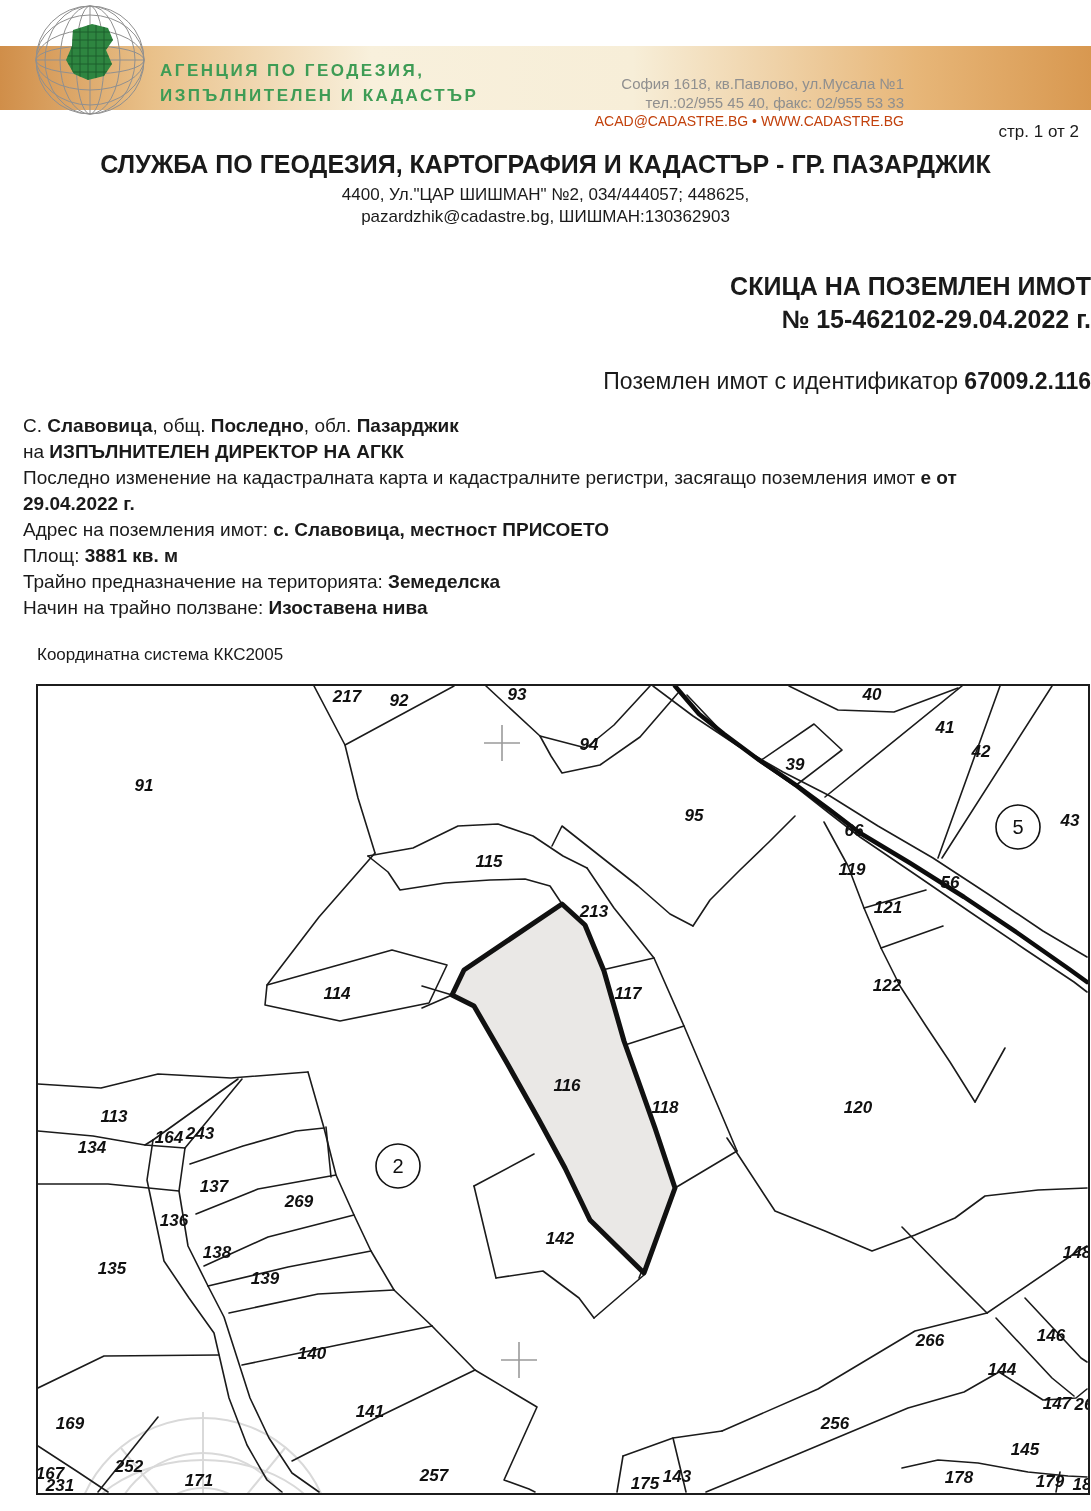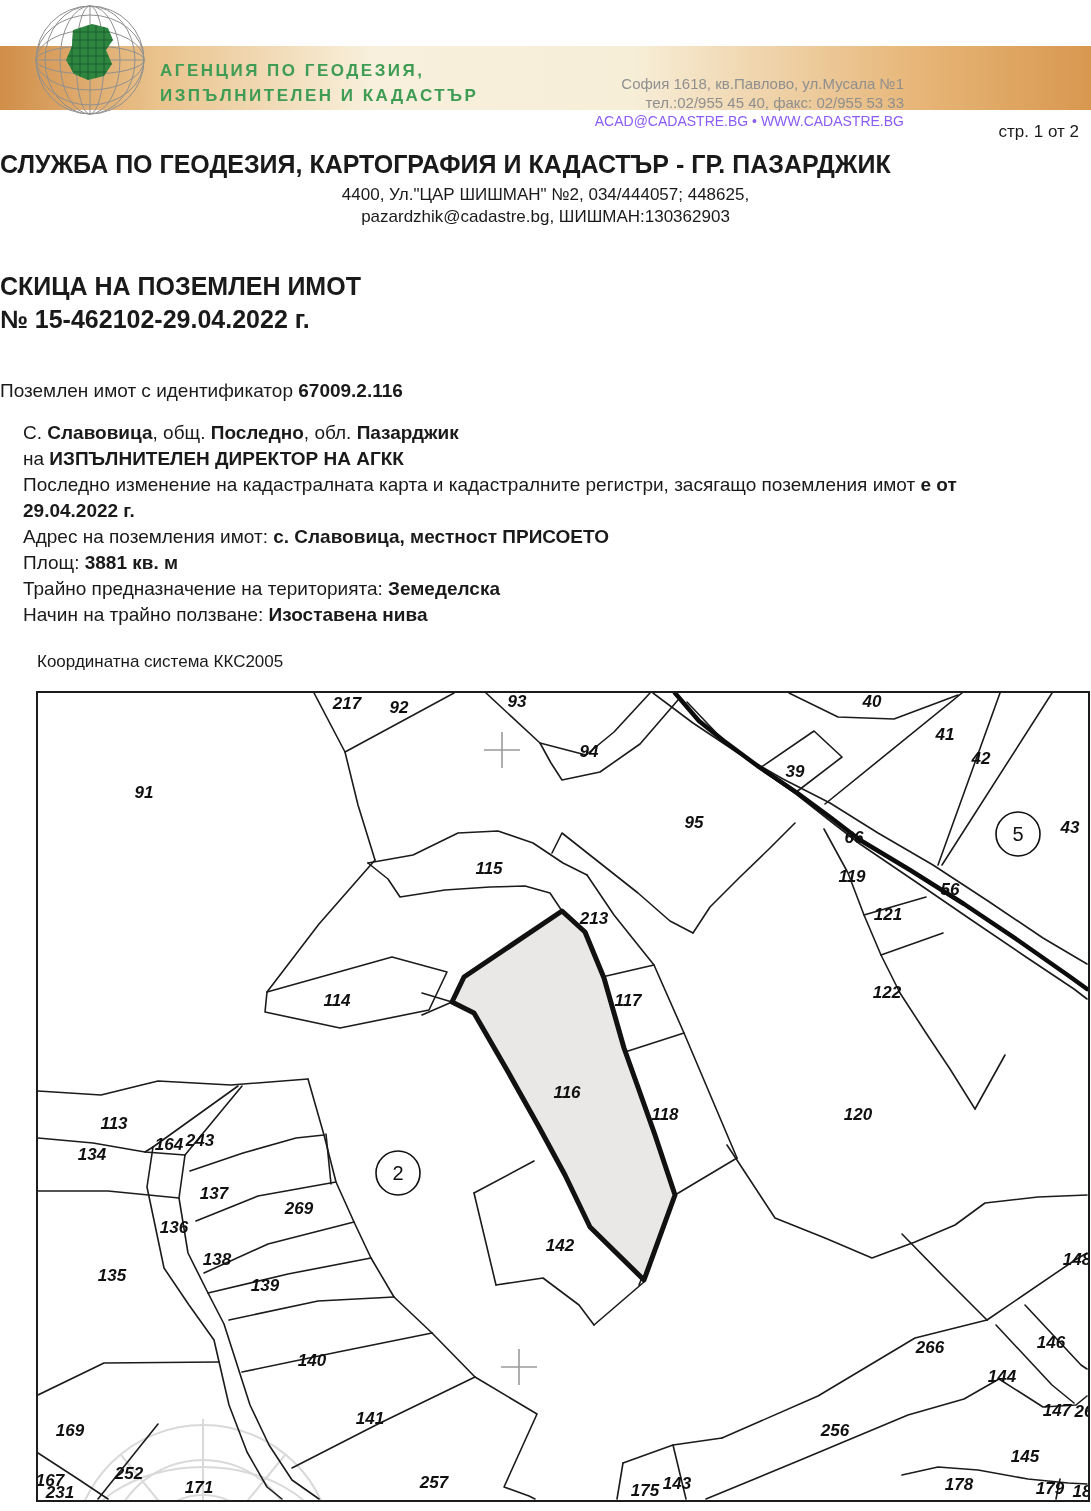--- a/index.html
+++ b/index.html
@@ -8,27 +8,27 @@
   
   .hdr{position:relative;height:112px;width:914px;}
   .band{position:absolute;left:0;top:46px;width:1091px;height:64px;
         background:linear-gradient(90deg,#d08e49 0%,#e9c18a 14%,#f8f0dc 34%,
                    #f7eed8 58%,#e7b678 84%,#d89850 100%);}
   .logo{position:absolute;left:30px;top:2px;}
   .agency{position:absolute;left:160px;top:58px;color:#3e9c55;font-weight:bold;
           font-size:17px;letter-spacing:2.5px;line-height:25px;white-space:nowrap;}
   .hq{position:absolute;right:10px;top:50px;text-align:right;font-size:15px;
       line-height:19px;color:#8f8f8f;white-space:nowrap;margin-top:24px;}
-  .hq .grn{color:#8b5cf6;font-size:14px;}
+  .hq .grn{color:#c2410c;font-size:14px;}
   
   .pagenum{text-align:right;padding-right:12px;margin-top:10px;font-size:17px;}
-  .office-title{font-size:25px;font-weight:bold;margin-top:8px;}
+  .office-title{text-align:center;font-size:25px;font-weight:bold;margin-top:8px;}
   .office-sub{text-align:center;font-size:17px;margin-top:5px;line-height:22px;}
-  .doc-title{margin-top:42px;text-align:left;font-size:25px;font-weight:bold;line-height:33px;}
-  .ident{margin-top:44px;text-align:left;font-size:19px;}
+  .doc-title{margin-top:42px;text-align:right;font-size:25px;font-weight:bold;line-height:33px;}
+  .ident{margin-top:32px;text-align:right;font-size:23px;}
   .details{margin:18px 0 0 23px;font-size:19px;line-height:26px;}
   .dline{white-space:nowrap;}
   .b{font-weight:bold;}
   .coordsys{margin:24px 0 19px 37px;font-size:17px;}
   
   .map{margin-left:36px;width:1050px;height:807px;border:2px solid #1c1c1c;
        position:relative;background:#fff;}
   .map svg{display:block;}
   .plbl{font:italic bold 17px "Liberation Sans",sans-serif;fill:#101010;text-anchor:middle;}
   .rlbl{font:20px "Liberation Sans",sans-serif;fill:#101010;text-anchor:middle;}

